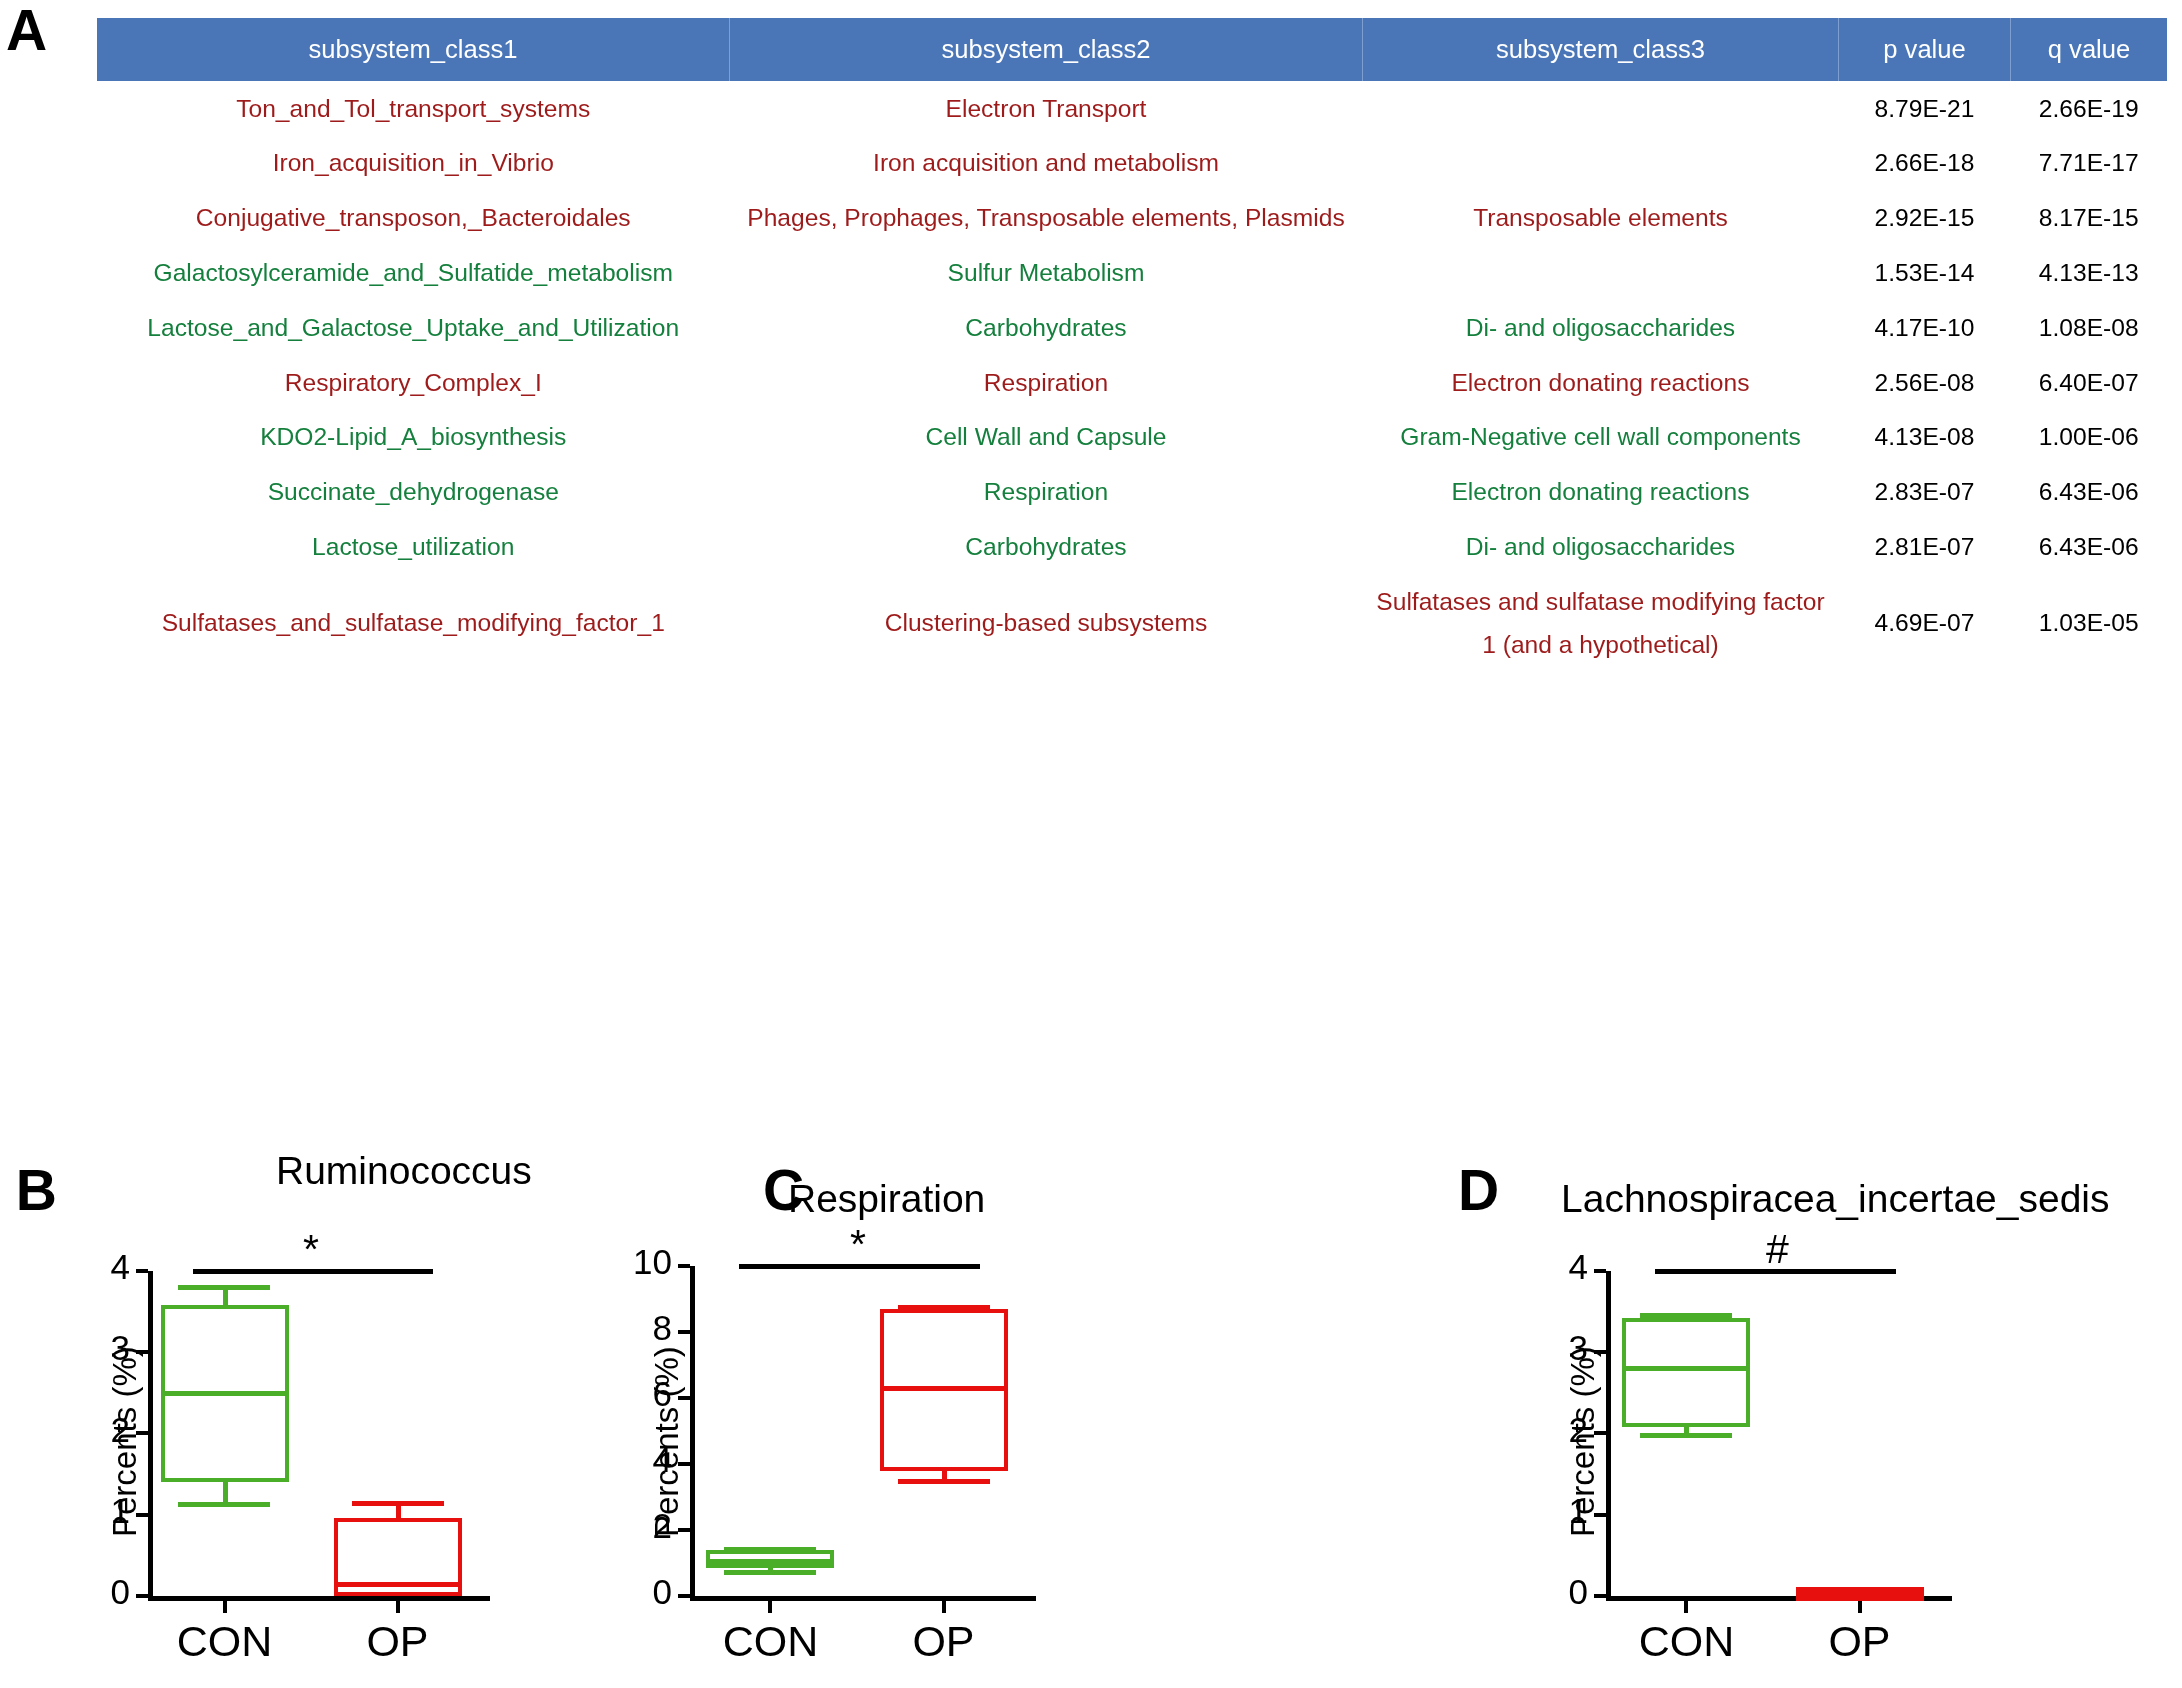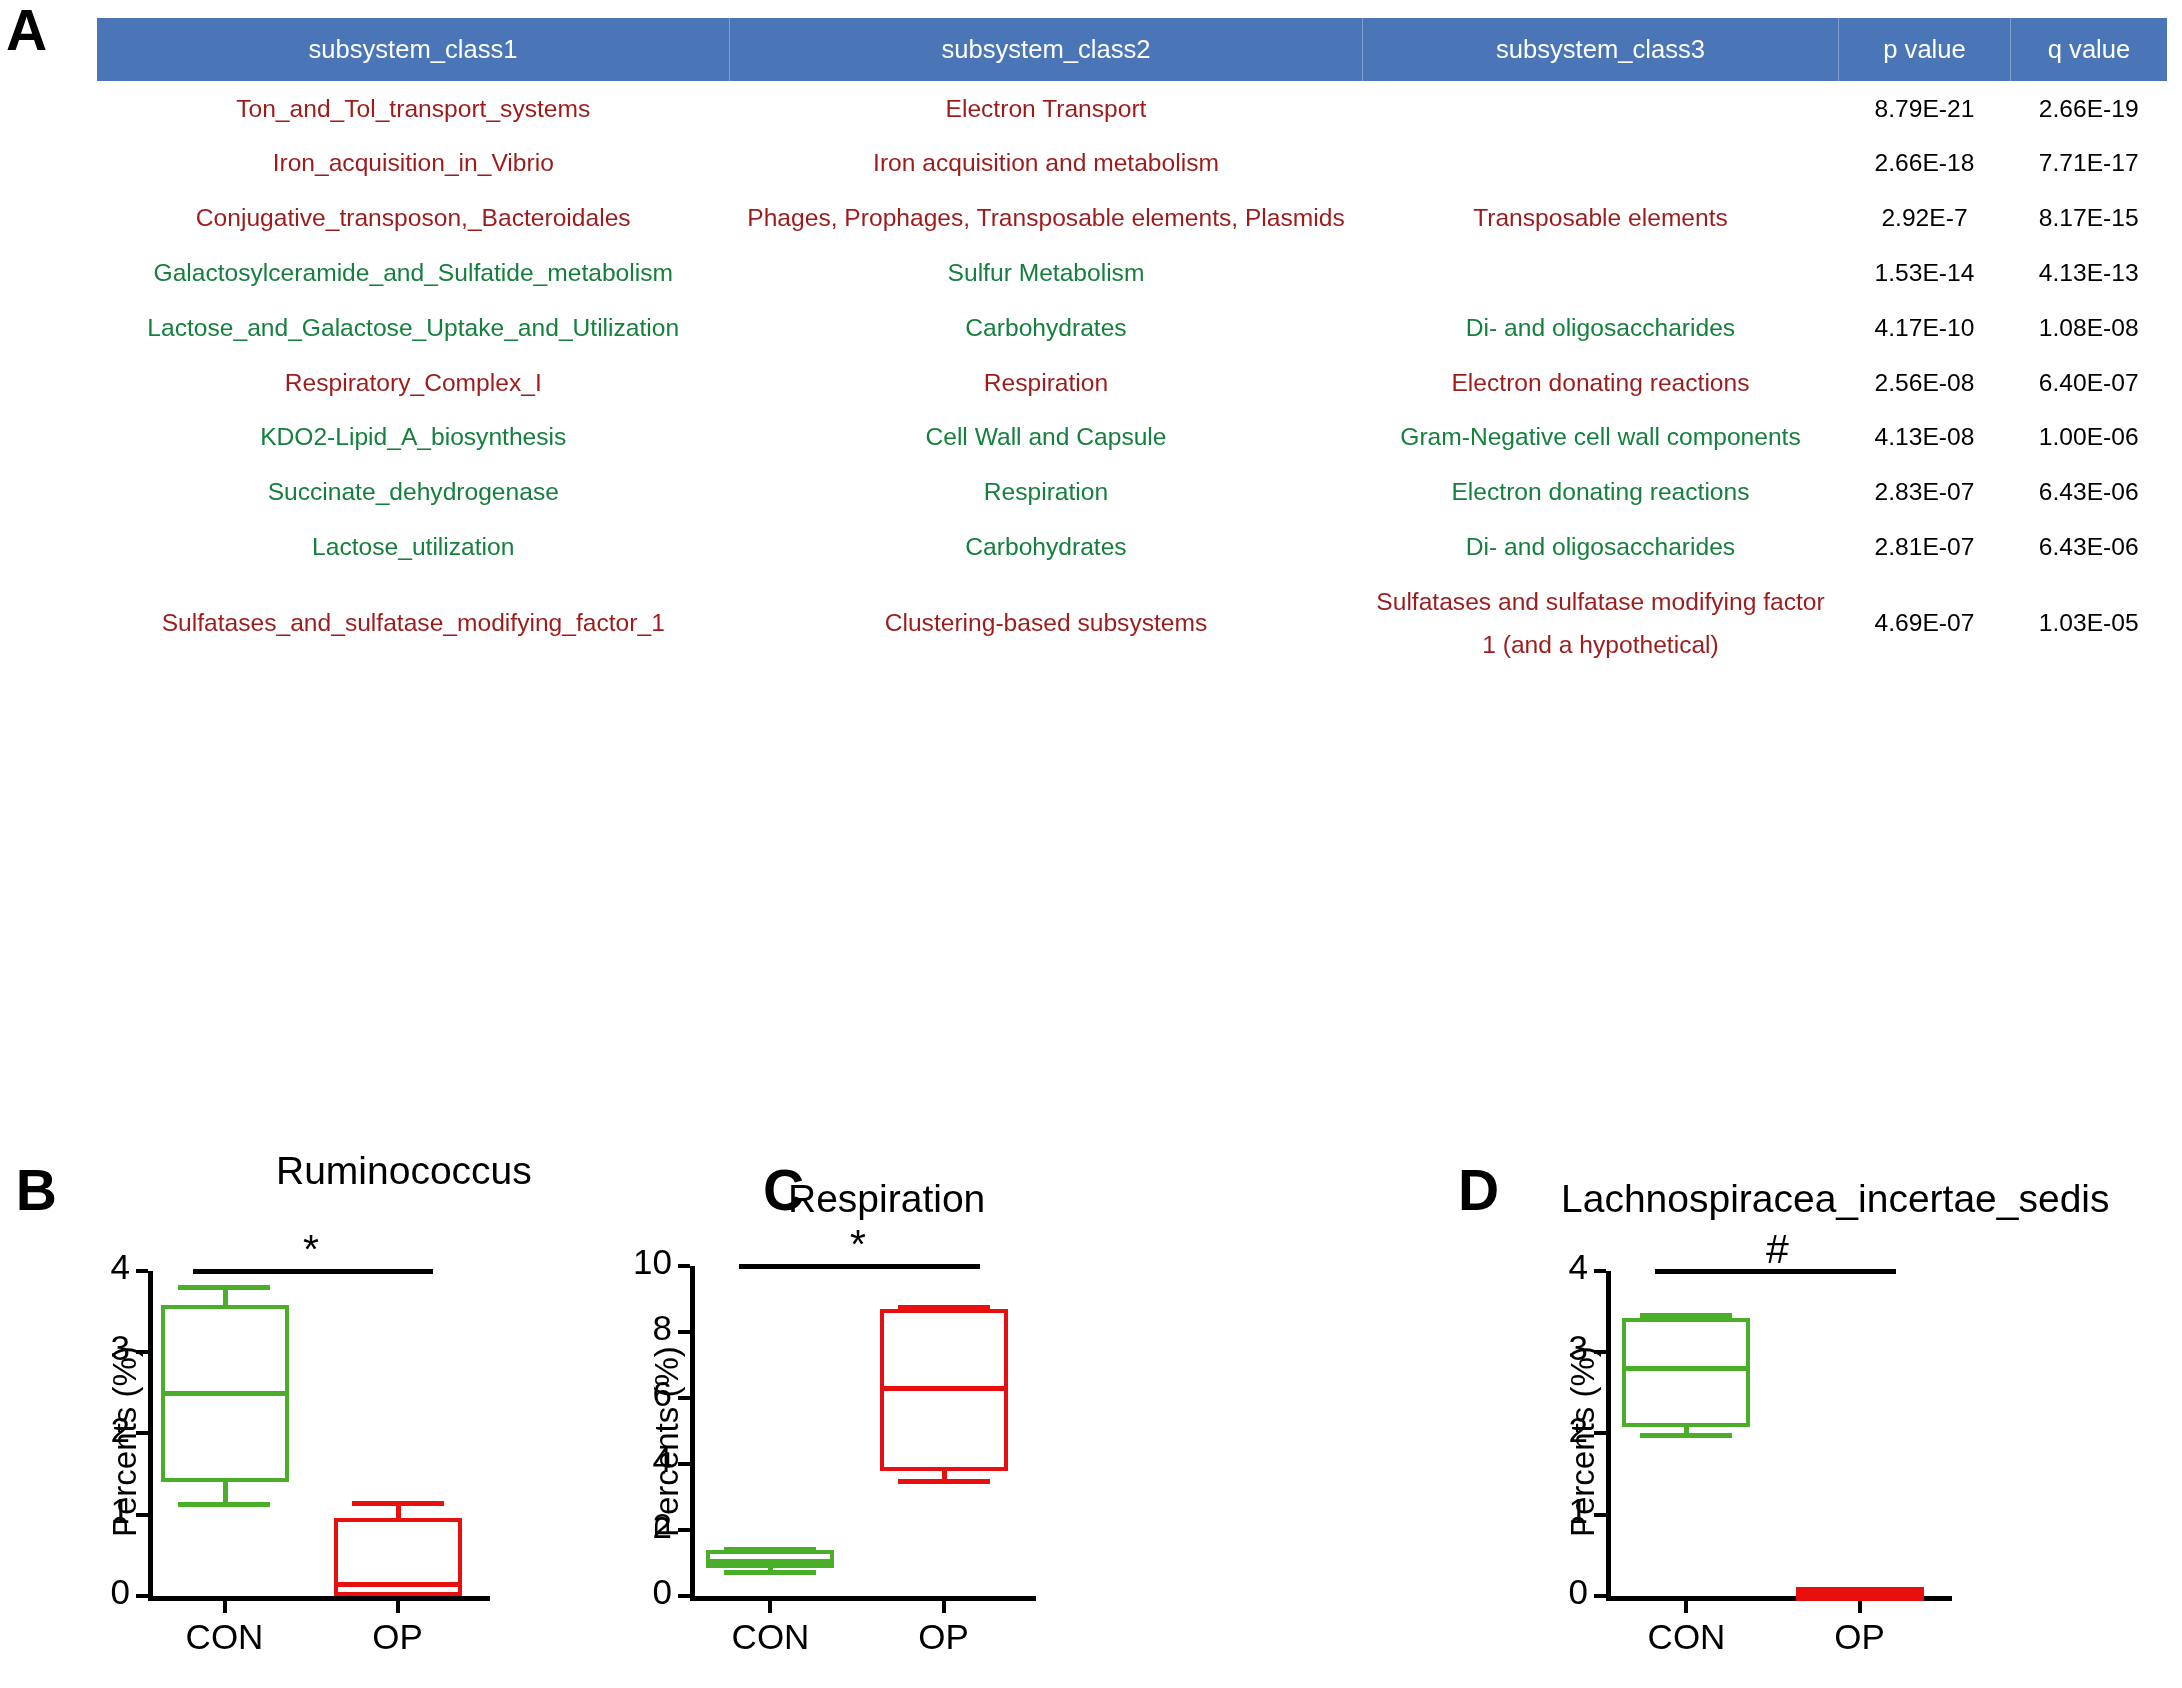--- a/index.html
+++ b/index.html
@@ -34,21 +34,21 @@
   #table-a td.num{color:#000;font-size:24.6px;}
 
   
   .plot{position:absolute;}
   .plot-title{position:absolute;font-size:39px;color:#000;white-space:nowrap;text-align:center;}
   .sig-mark{position:absolute;font-size:41px;line-height:1;color:#000;}
   .sig-bar{position:absolute;background:#000;height:4.9px;}
   .axis-label{position:absolute;font-size:33px;color:#000;white-space:nowrap;
       transform:rotate(-90deg);transform-origin:left top;}
   .tick-label{position:absolute;font-size:35px;color:#000;text-align:right;}
-  .xtick-label{position:absolute;font-size:35px;color:#000;text-align:center;white-space:nowrap;}
+  .xtick-label{position:absolute;font-size:43px;color:#000;text-align:center;white-space:nowrap;}
   .axis-line{position:absolute;background:#000;}
   .tick-mark{position:absolute;background:#000;width:11.8px;height:3.9px;}
   .xtick-mark{position:absolute;background:#000;width:3.9px;height:11.8px;}
 
   .bx{position:absolute;box-sizing:border-box;border-style:solid;border-width:4.9px;background:transparent;}
   .bx.green{border-color:#4aae28;}
   .bx.red{border-color:#e8100f;}
   .median{position:absolute;height:4.9px;}
   .median.green{background:#4aae28;}
   .median.red{background:#e8100f;}
@@ -90,21 +90,21 @@
           <td class="c1 name">Iron_acquisition_in_Vibrio</td>
           <td class="c2 name">Iron acquisition and metabolism</td>
           <td class="c3 name"></td>
           <td class="c4 num">2.66E-18</td>
           <td class="c5 num">7.71E-17</td>
         </tr>
         <tr class="up">
           <td class="c1 name">Conjugative_transposon,_Bacteroidales</td>
           <td class="c2 name">Phages, Prophages, Transposable elements, Plasmids</td>
           <td class="c3 name">Transposable elements</td>
-          <td class="c4 num">2.92E-7</td>
+          <td class="c4 num">2.92E-15</td>
           <td class="c5 num">8.17E-15</td>
         </tr>
         <tr class="down">
           <td class="c1 name">Galactosylceramide_and_Sulfatide_metabolism</td>
           <td class="c2 name">Sulfur Metabolism</td>
           <td class="c3 name"></td>
           <td class="c4 num">1.53E-14</td>
           <td class="c5 num">4.13E-13</td>
         </tr>
         <tr class="down">

